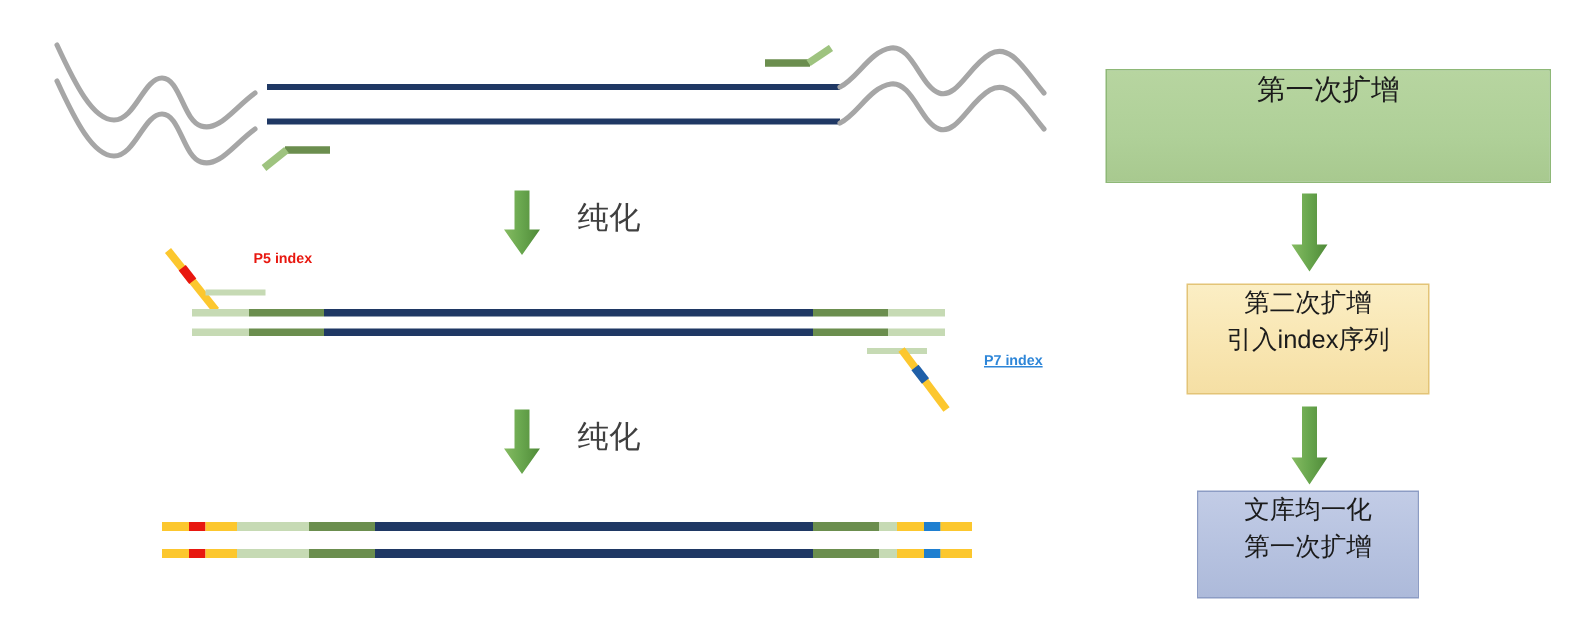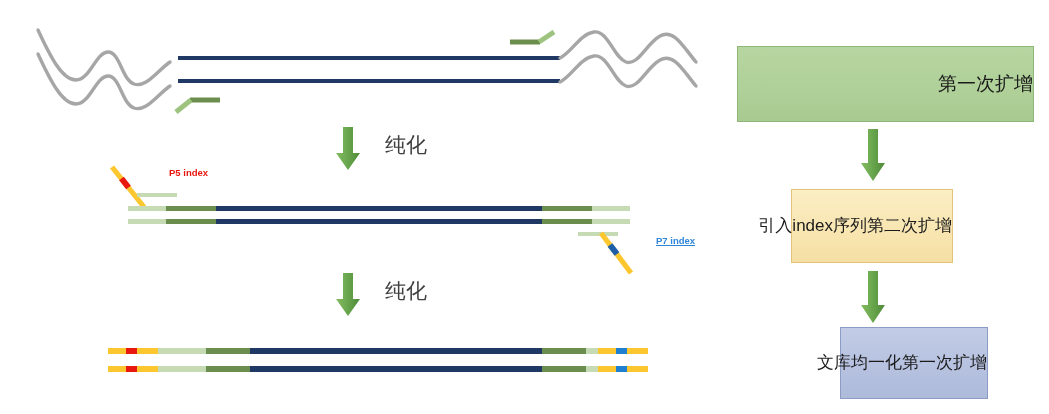--- a/index.html
+++ b/index.html
@@ -17,42 +17,43 @@
     background: #ffffff;
     overflow: hidden;
   }
   .abs { position: absolute; }
 
   
   .flow-box {
     position: absolute;
     box-sizing: border-box;
     display: flex;
+    flex-direction: column;
     align-items: center;
-    justify-content: flex-end;
+    justify-content: flex-start;
     text-align: center;
     line-height: 1.45;
     color: #1b1b1b;
   }
   .flow-box .ln { display: block; white-space: nowrap; }
 
   #flow-box-1 {
     left: 737px; top: 46px; width: 297px; height: 76px;
     background: linear-gradient(to bottom, #b7d5a0 0%, #afd098 60%, #a8c98f 100%);
     border: 1px solid #8eb877;
     font-size: 19px;
   }
   #flow-box-2 {
     left: 791px; top: 189px; width: 162px; height: 74px;
     background: linear-gradient(to bottom, #fbeec4 0%, #f8e5b0 60%, #f5dfa4 100%);
     border: 1px solid #e3c477;
     font-size: 17px;
   }
   #flow-box-3 {
-    left: 840px; top: 327px; width: 148px; height: 72px;
+    left: 798px; top: 327px; width: 148px; height: 72px;
     background: linear-gradient(to bottom, #c2cce6 0%, #b5c1df 60%, #adbada 100%);
     border: 1px solid #8c9cc4;
     font-size: 17px;
   }
 
   
   .arrow-green { position: absolute; }
   .arrow-green svg { display: block; }
 
   
@@ -215,22 +216,22 @@
           <stop offset="0%" stop-color="#86bb62"></stop>
           <stop offset="45%" stop-color="#6aa84f"></stop>
           <stop offset="100%" stop-color="#4f8a38"></stop>
         </linearGradient>
       </defs>
       <path d="M10,1 L20,1 L20,35 L27,35 L15,53 L3,35 L10,35 Z" fill="url(#ag3)"></path>
     </svg>
   </div>
 
   <div class="flow-box" id="flow-box-2">
+    <span class="ln">第二次扩增</span>
     <span class="ln">引入index序列</span>
-    <span class="ln">第二次扩增</span>
   </div>
 
   <div class="arrow-green" style="left:858px; top:270px;">
     <svg width="30" height="56" viewBox="0 0 30 56">
       <defs>
         <linearGradient id="ag4" x1="0" y1="0" x2="1" y2="0">
           <stop offset="0%" stop-color="#86bb62"></stop>
           <stop offset="45%" stop-color="#6aa84f"></stop>
           <stop offset="100%" stop-color="#4f8a38"></stop>
         </linearGradient>

